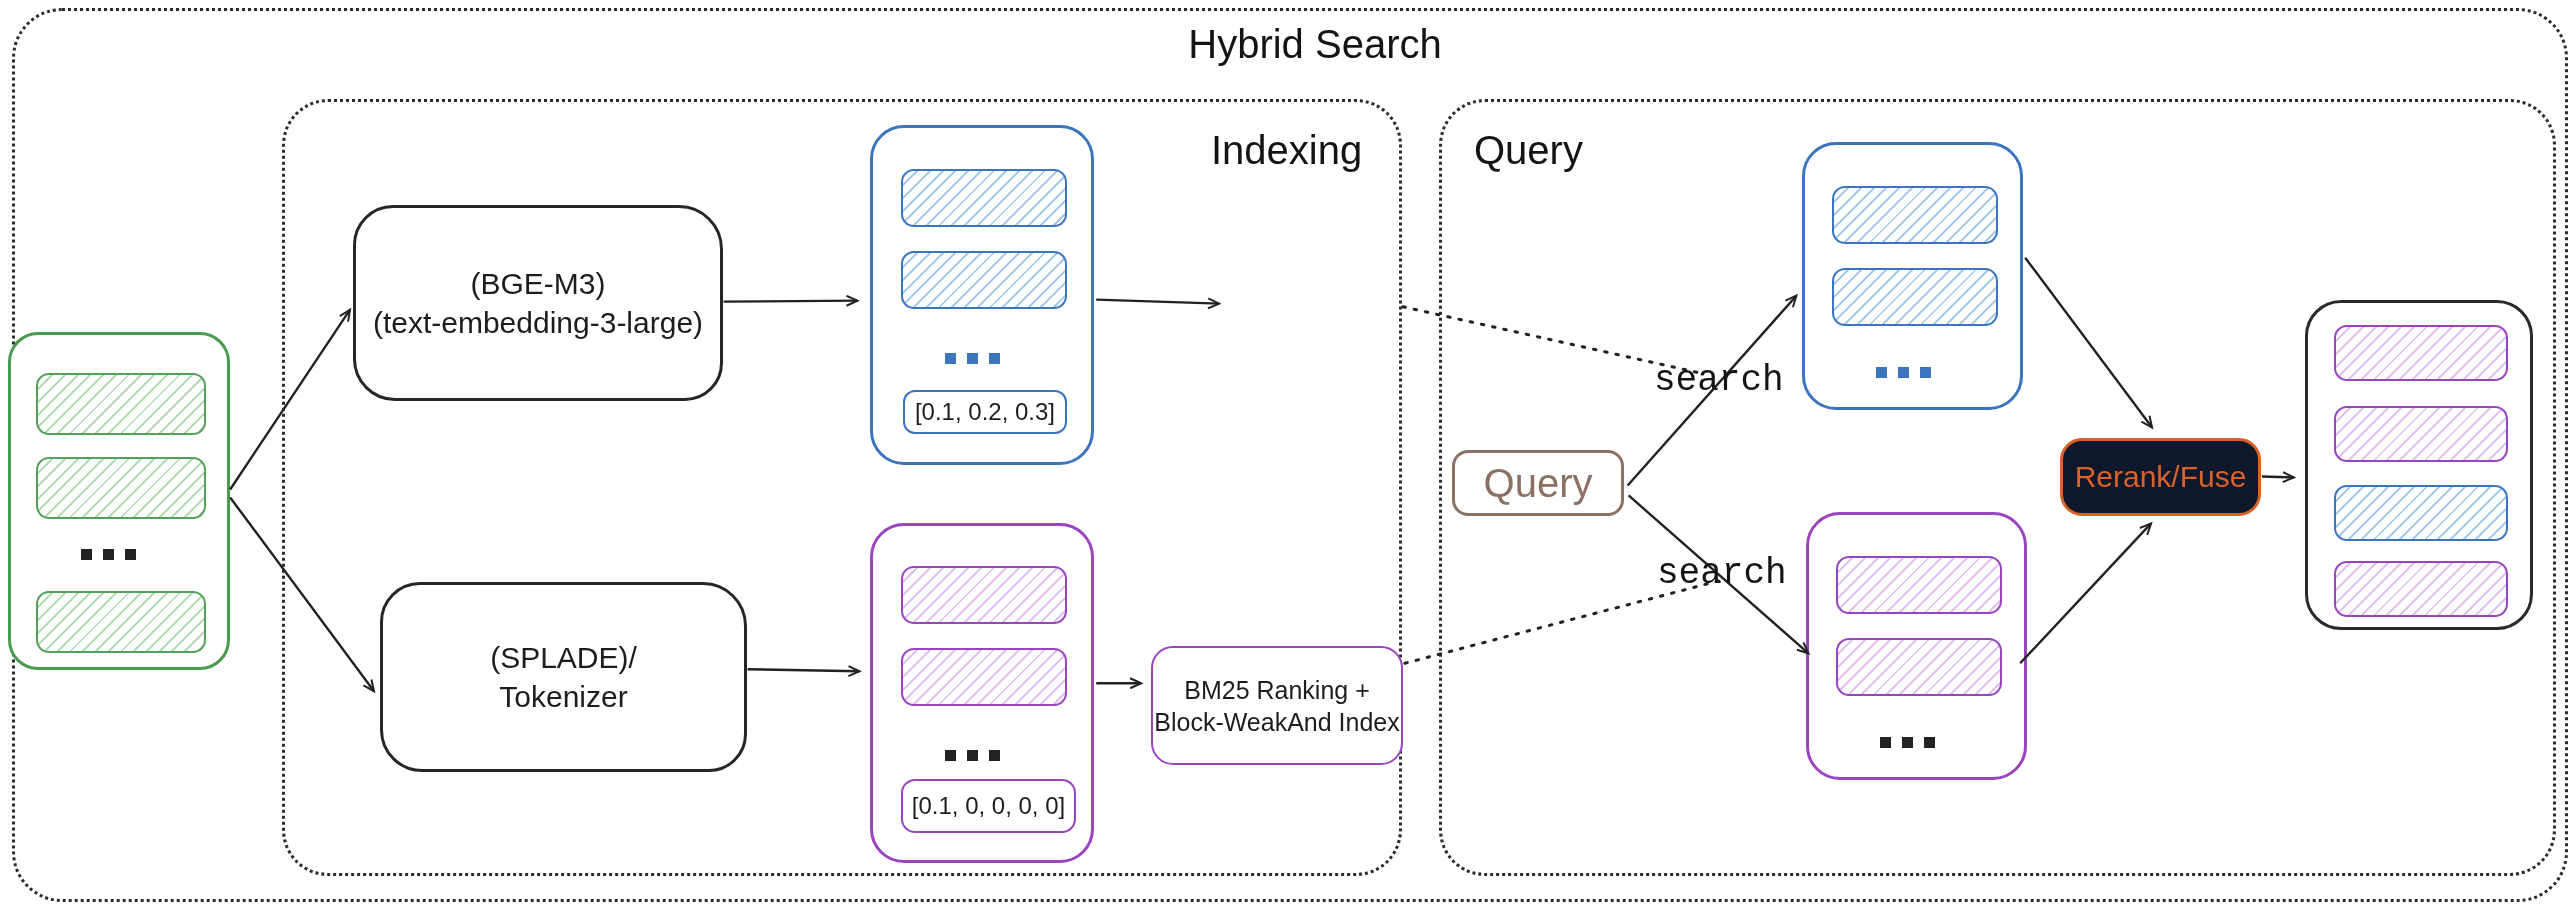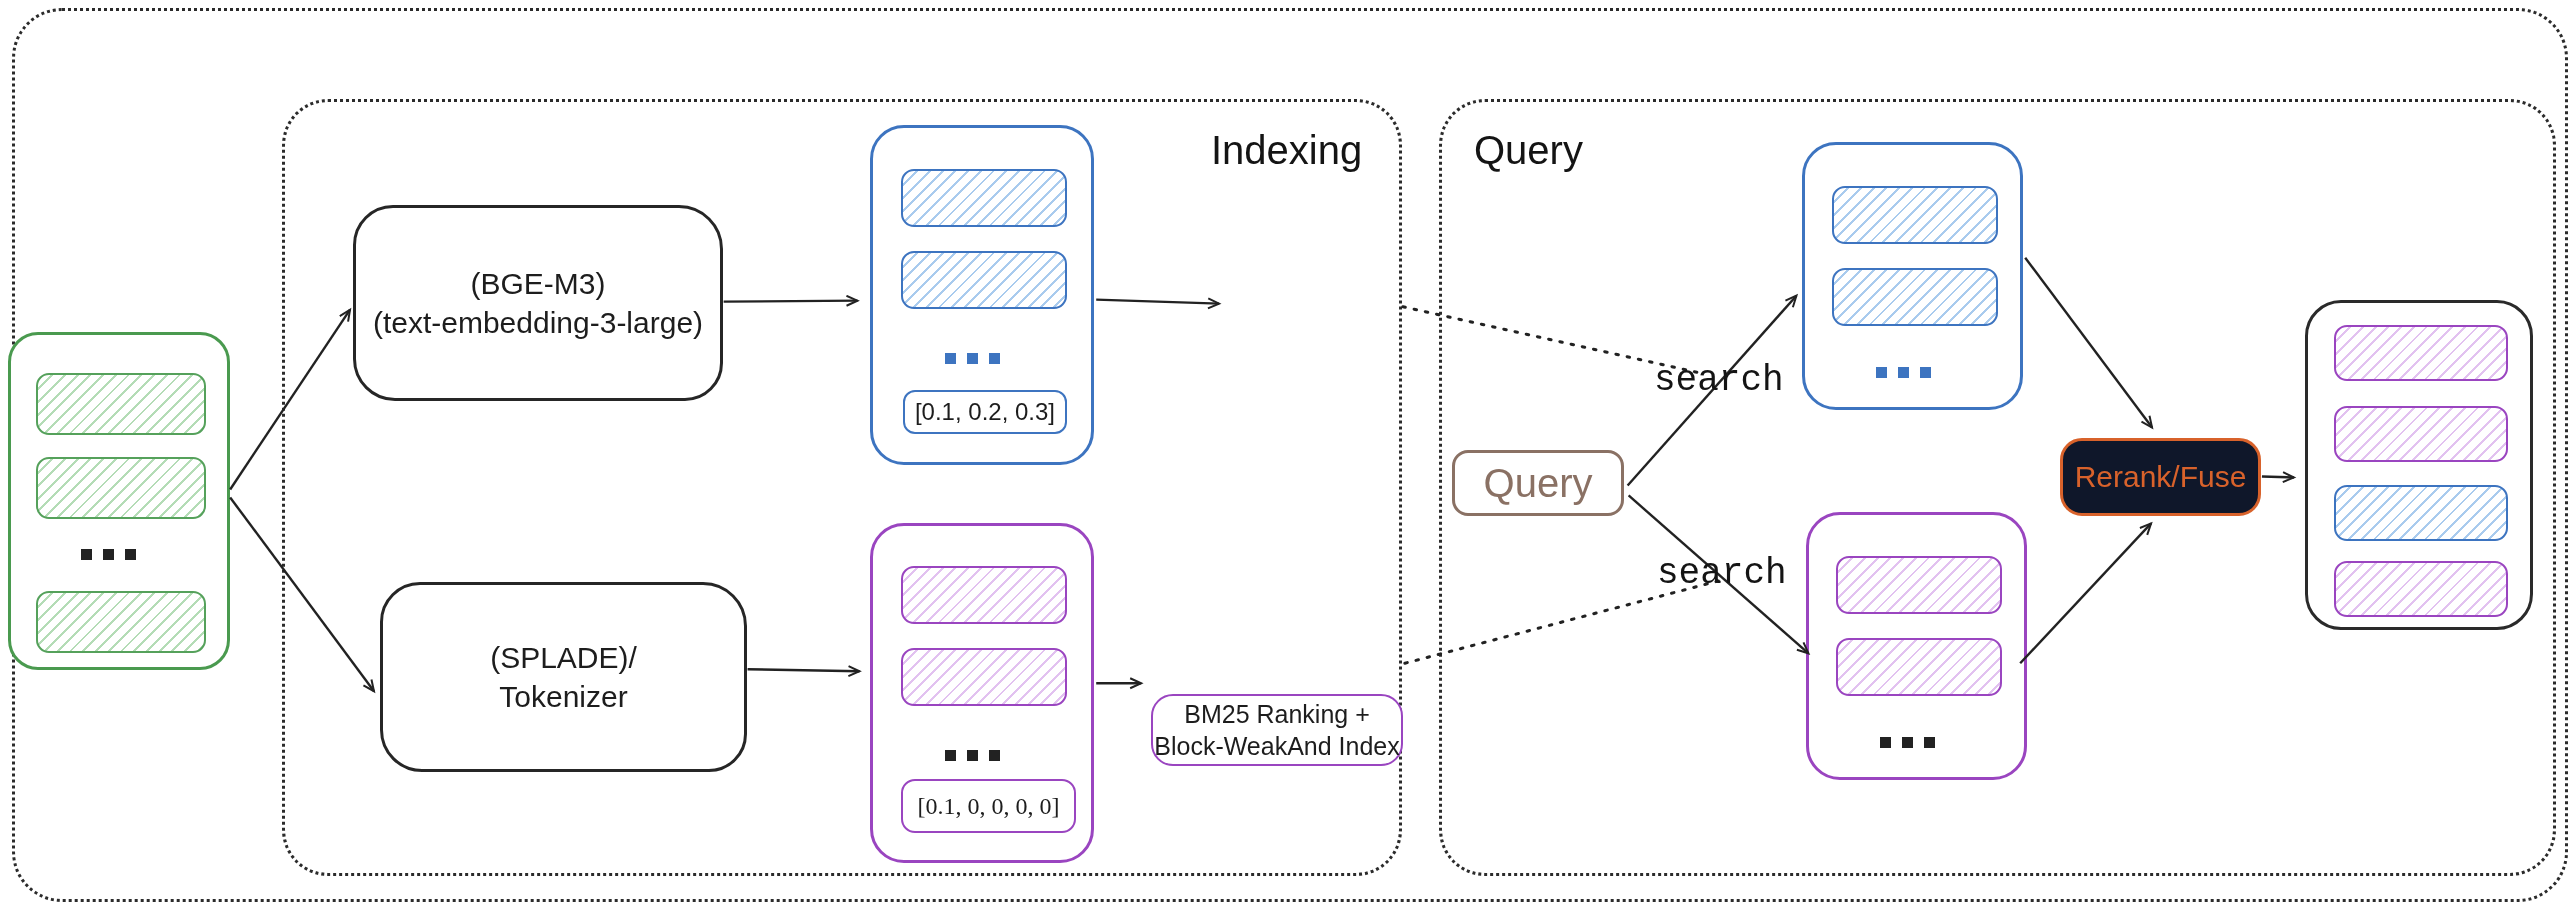--- a/index.html
+++ b/index.html
@@ -38,20 +38,21 @@
   .search-label{font-size:36px; color:#141414; z-index:4;font-family:Liberation Mono, monospace;}
   #svg-overlay{position:absolute; left:0; top:0; z-index:3; pointer-events:none;}
   .section-title{font-size:40px; color:#141414;}
 </style>
 </head>
 <body>
 
 <div id="stage">
 
   <div class="abs dotted-frame" style="left:12px; top:8px; width:2556px; height:894px; border-radius:50px;"></div>
+  <div class="abs label section-title" style="left:1055px; top:22px; width:520px; text-align:center;">Hybrid Search</div>
 
   <div class="abs dotted-frame" style="left:282px; top:99px; width:1120px; height:777px; border-radius:46px;"></div>
   <div class="abs label section-title" style="left:1211px; top:128px;">Indexing</div>
 
   <div class="abs dotted-frame" style="left:1439px; top:99px; width:1117px; height:777px; border-radius:46px;"></div>
   <div class="abs label section-title" style="left:1474px; top:128px;">Query</div>
 
   <div class="abs node vec-container green-border" style="left:8px; top:332px; width:222px; height:338px; border-radius:30px; z-index:2;">
     <div class="abs hatch hatch-green" style="left:25px; top:38px;  width:170px; height:62px;"></div>
     <div class="abs hatch hatch-green" style="left:25px; top:122px; width:170px; height:62px;"></div>
@@ -77,33 +78,33 @@
     <div class="abs hatch hatch-blue" style="left:28px; top:41px;  width:166px; height:58px;"></div>
     <div class="abs hatch hatch-blue" style="left:28px; top:123px; width:166px; height:58px;"></div>
     <div class="abs dots blue" style="left:72px; top:225px;">
         <i></i>
         <i></i>
         <i></i>
       </div>
     <div class="abs chip blue" style="left:30px; top:262px; width:164px; height:44px;">[0.1, 0.2, 0.3]</div>
   </div>
 
-  <div class="abs node vec-container purple-border" style="left:870px; top:523px; width:224px; height:340px; border-radius:34px; z-index:2;font-family:Liberation Serif, serif;">
+  <div class="abs node vec-container purple-border" style="left:870px; top:523px; width:224px; height:340px; border-radius:34px; z-index:2;">
     <div class="abs hatch hatch-purple" style="left:28px; top:40px;  width:166px; height:58px;"></div>
     <div class="abs hatch hatch-purple" style="left:28px; top:122px; width:166px; height:58px;"></div>
     <div class="abs dots" style="left:72px; top:224px;">
         <i></i>
         <i></i>
         <i></i>
       </div>
     <div class="abs chip purple" style="left:28px; top:253px; width:175px; height:54px;">[0.1, 0, 0, 0, 0]</div>
   </div>
 
 
-  <div class="abs node center small-index" style="left:1151px; top:646px; width:252px; height:72px; border:2.5px solid #9a45c0; border-radius:22px; background:#fff; z-index:2;margin-top:48px;">
+  <div class="abs node center small-index" style="left:1151px; top:646px; width:252px; height:119px; border:2.5px solid #9a45c0; border-radius:22px; background:#fff; z-index:2;">
     <div>BM25 Ranking +</div>
     <div>Block-WeakAnd Index</div>
   </div>
 
   <div class="abs node center" style="left:1452px; top:450px; width:172px; height:66px; border:3px solid #8a7164; border-radius:16px; background:#fff; font-size:40px; color:#8a7164; z-index:2;">
     <div>Query</div>
   </div>
 
   <div class="abs label search-label" style="left:1654px; top:360px;">search</div>
   <div class="abs label search-label" style="left:1657px; top:553px;">search</div>

